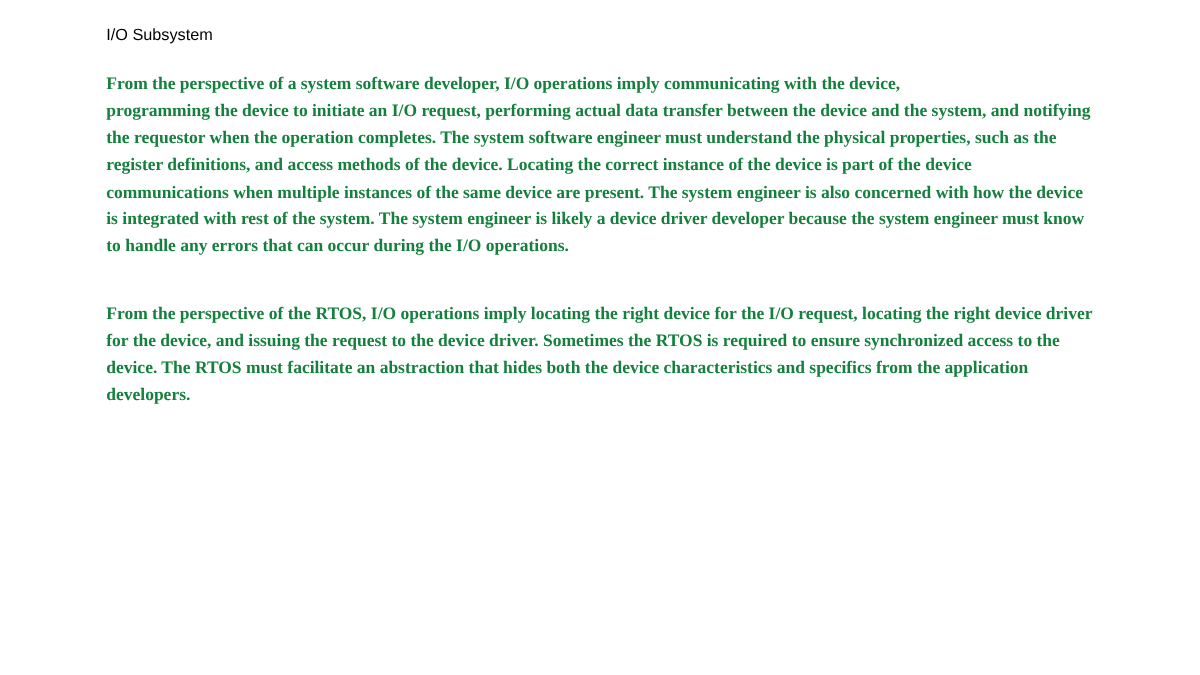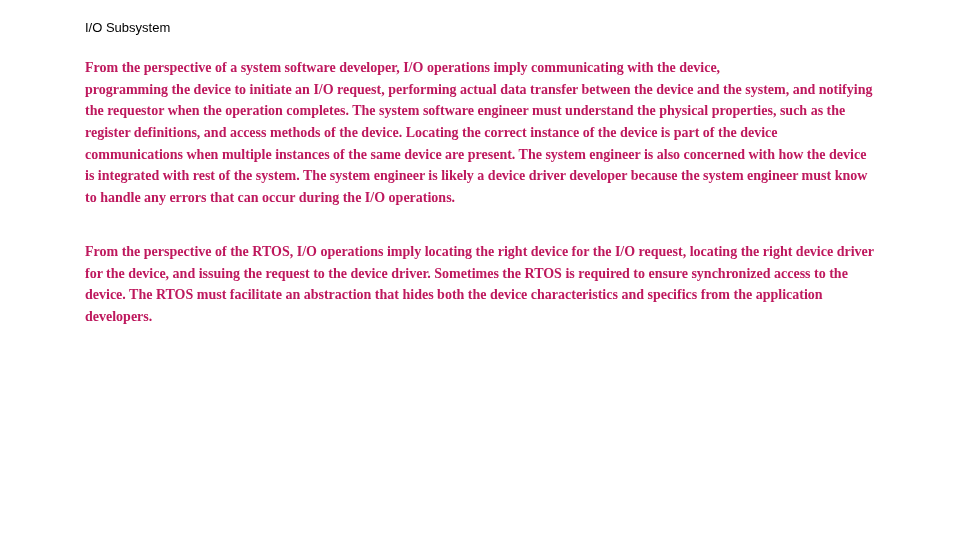--- a/index.html
+++ b/index.html
@@ -27,21 +27,21 @@
       font-size: 13px;
       font-weight: normal;
       font-family: Arial, sans-serif;
       margin-bottom: 22px;
       color: #000000;
     }
 
     .content-paragraph {
       font-size: 14px;
       line-height: 1.55;
-      color: #be185d;
+      color: #15803d;
       margin-bottom: 22px;
       font-weight: bold;
       font-family: 'Times New Roman', Times, serif;
     }
 
     .paragraph-spacer {
       height: 10px;
     }
   </style>
 </head>

